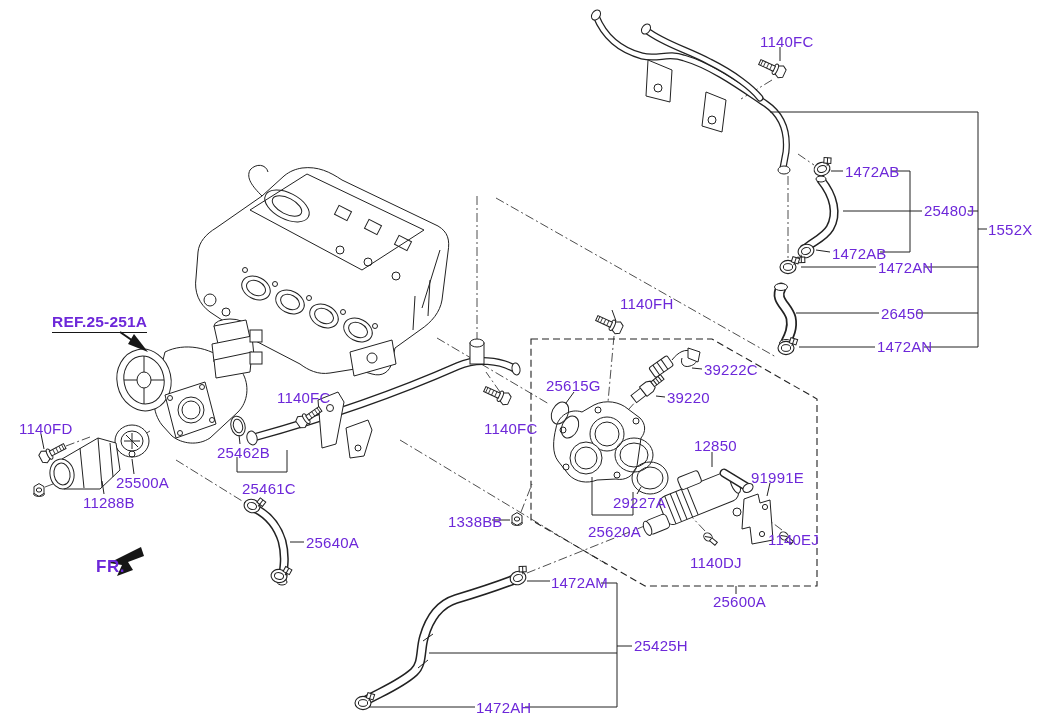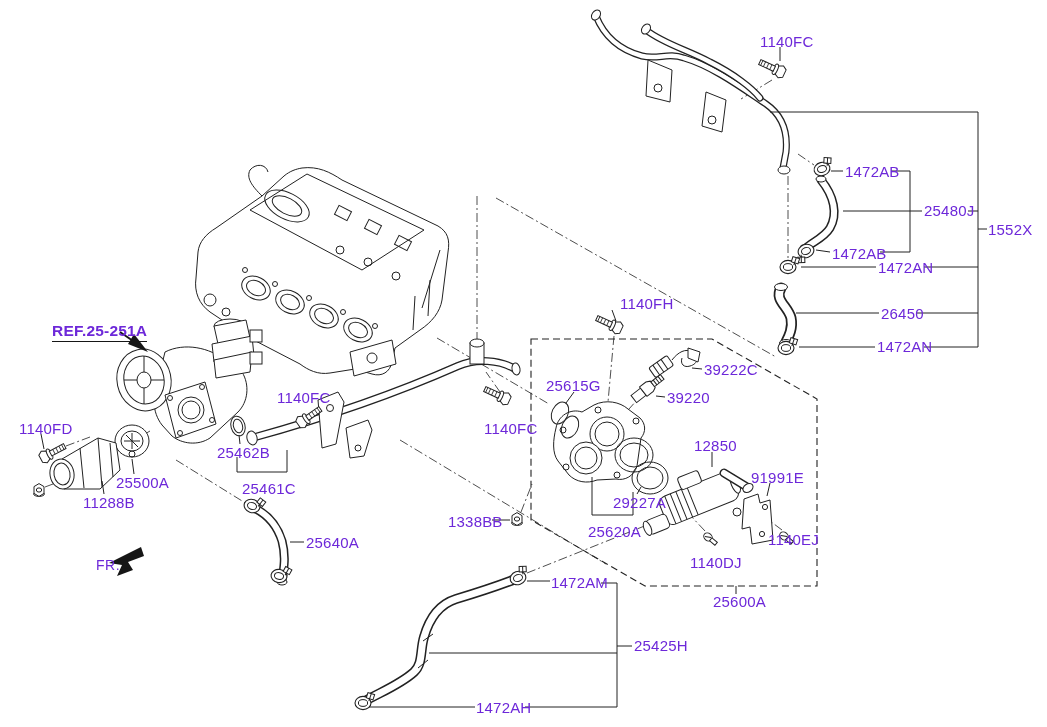--- a/index.html
+++ b/index.html
@@ -1,21 +1,21 @@
 <!DOCTYPE html>
 <html><head>
 <meta charset="utf-8">
 <style>
   html,body{margin:0;padding:0;background:#fff;}
   .canvas{position:relative;width:1047px;height:727px;background:#ffffff;
           font-family:"Liberation Sans",sans-serif;overflow:hidden;}
   svg.art{position:absolute;left:0;top:0;}
   .lbl{position:absolute;font-size:15px;line-height:1.0;color:#6d28d9;white-space:nowrap;letter-spacing:.2px;}
   .lbl.ref{font-weight:bold;border-bottom:1.7px solid #161616;padding-bottom:2px;font-size:15.5px;}
-  .lbl.fr{font-weight:normal;font-size:14px;letter-spacing:.5px;}
+  .lbl.fr{font-weight:bold;font-size:17px;letter-spacing:.5px;}
   
   .ln{fill:none;stroke:#222;stroke-width:1;}
   .dd{fill:none;stroke:#3a3a3a;stroke-width:.9;stroke-dasharray:9 3 2 3;}
   .box{fill:none;stroke:#222;stroke-width:1.1;stroke-dasharray:7 4;}
   .to{fill:none;stroke:#222;stroke-linecap:round;}
   .ti{fill:none;stroke:#fff;stroke-linecap:round;}
   .pw{fill:#fff;stroke:#222;stroke-width:1;}
   .pn{fill:none;stroke:#222;stroke-width:1;}
   .pb{fill:#161616;stroke:none;}
 </style>
@@ -324,21 +324,21 @@
 
   <g>
     <path d="M120,332 L136,343" stroke="#161616" stroke-width="2" fill="none"></path>
     <polygon class="pb" points="134,334 148,352 128,344"></polygon>
   </g>
   <g>
     <polygon class="pb" points="141,547 109,563 122,565 117,576 133,570 128,562 144,556"></polygon>
   </g>
 </svg>
 
-<div class="lbl ref" style="left:52px;top:323px">REF.25-251A</div>
+<div class="lbl ref" style="left:52px;top:314px">REF.25-251A</div>
 <div class="lbl" style="left:760px;top:34px">1140FC</div>
 <div class="lbl" style="left:845px;top:164px">1472AB</div>
 <div class="lbl" style="left:924px;top:203px">25480J</div>
 <div class="lbl" style="left:988px;top:222px">1552X</div>
 <div class="lbl" style="left:832px;top:246px">1472AB</div>
 <div class="lbl" style="left:878px;top:260px">1472AN</div>
 <div class="lbl" style="left:881px;top:306px">26450</div>
 <div class="lbl" style="left:877px;top:339px">1472AN</div>
 <div class="lbl" style="left:620px;top:296px">1140FH</div>
 <div class="lbl" style="left:704px;top:362px">39222C</div>

